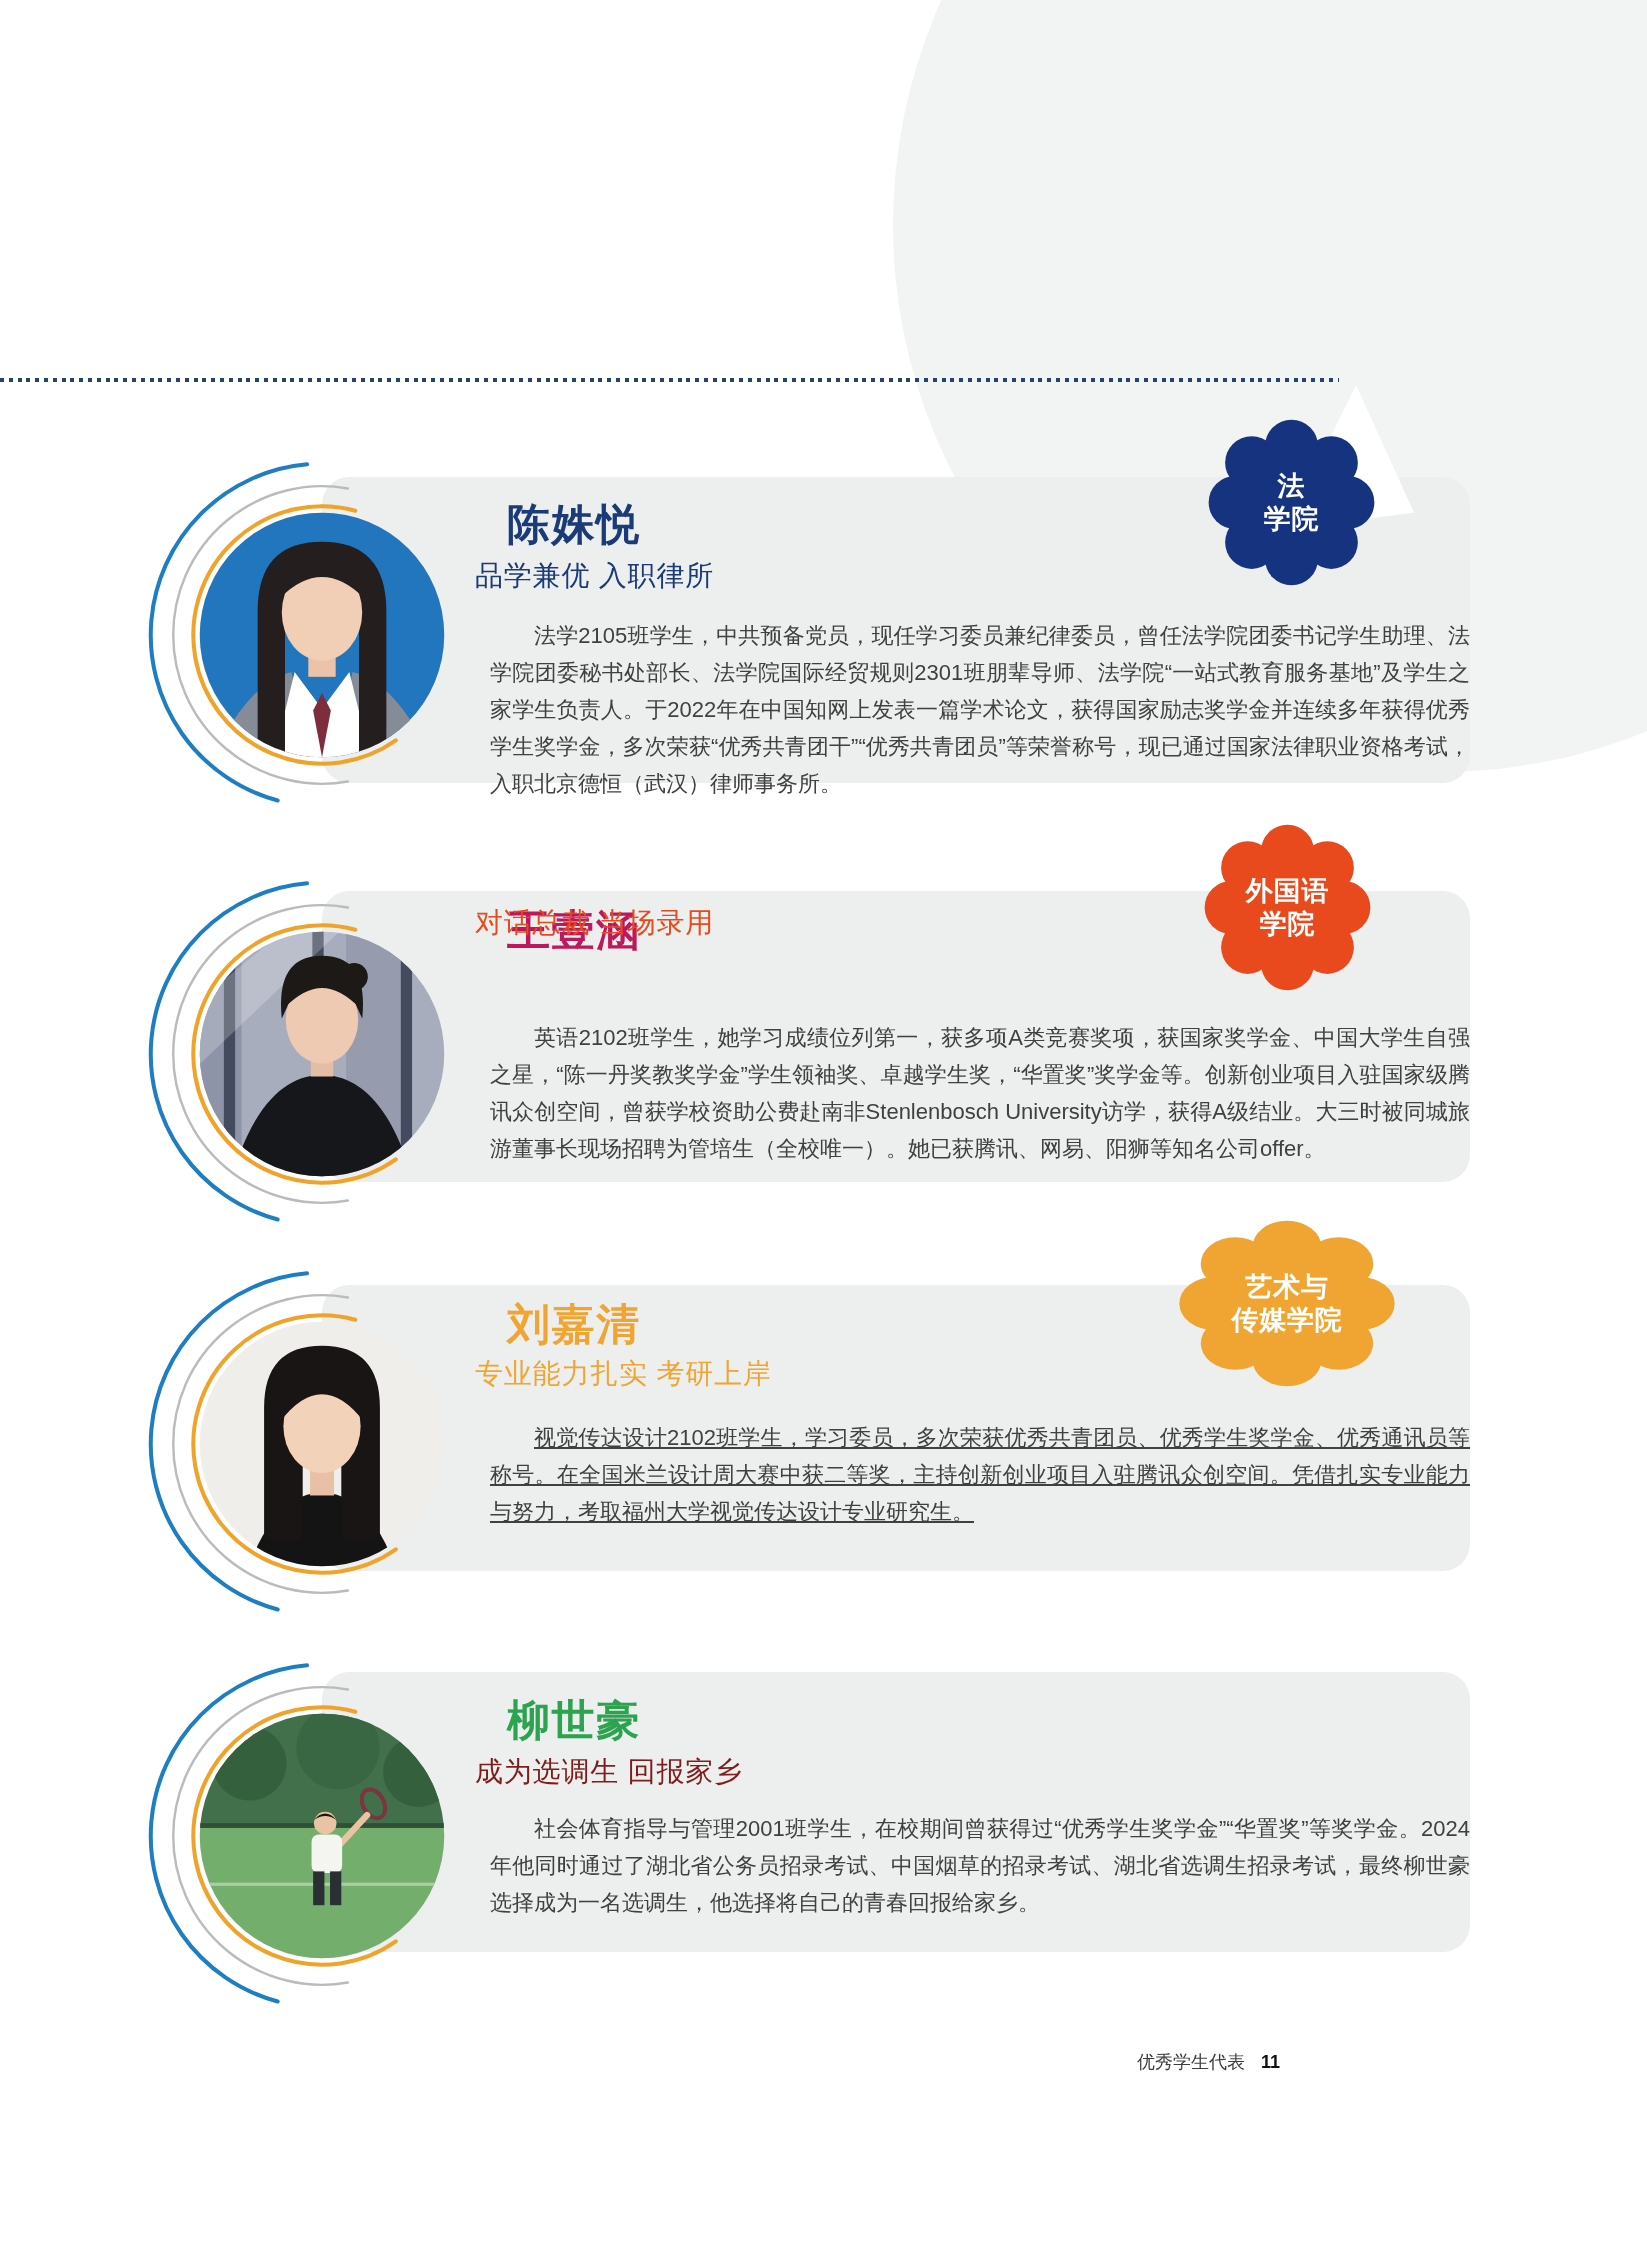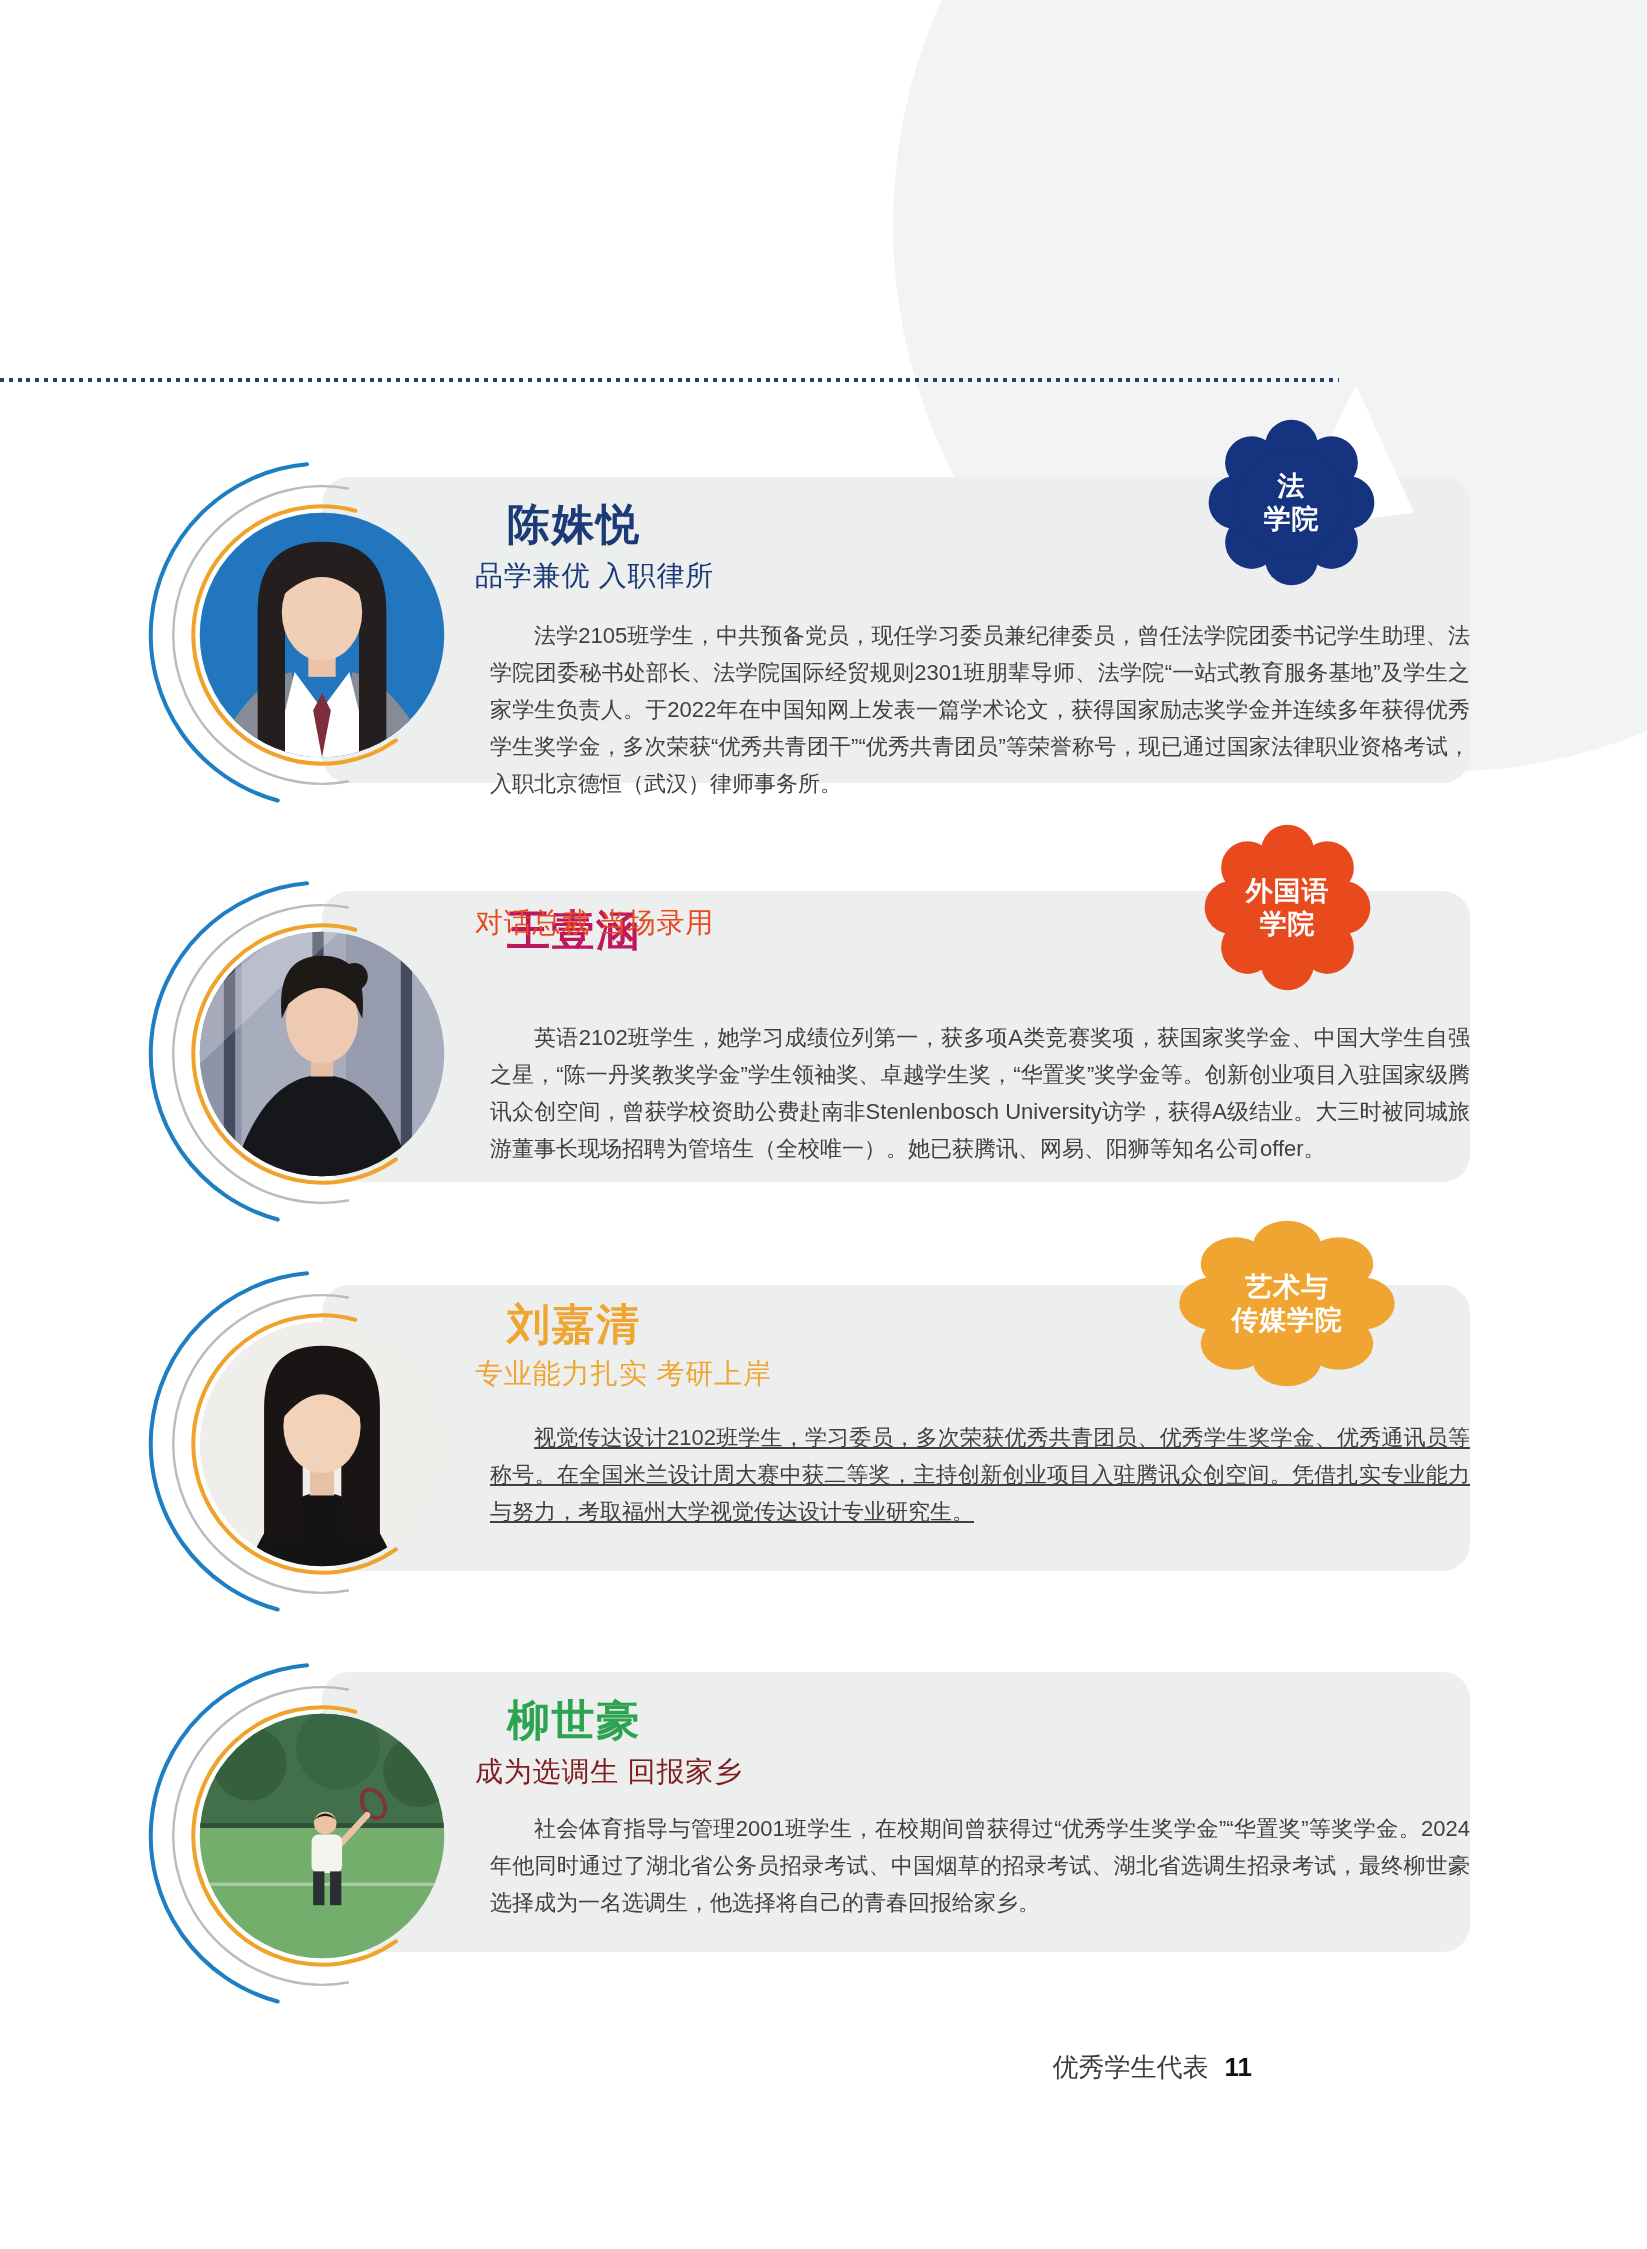--- a/index.html
+++ b/index.html
@@ -68,22 +68,22 @@
   .badge-4{left:1170px;top:1610px;}
   .badge svg{position:absolute;left:0;top:0;width:100%;height:100%;}
   .badge-text{
     position:absolute;inset:0;display:flex;flex-direction:column;align-items:center;
     justify-content:center;color:#ffffff;font-weight:700;font-size:27px;line-height:33px;
     letter-spacing:0.8px;text-align:center;
   }
 
   
   .footer{
-    position:absolute;top:2050px;left:850px;width:402px;text-align:right;z-index:3;
-    font-size:26px;color:#3c3c3c;
+    position:absolute;top:2050px;left:878px;width:402px;text-align:right;z-index:3;
+    font-size:18px;color:#3c3c3c;
   }
   .footer .page-num{font-weight:700;color:#111111;margin-left:16px;}
 </style>
 </head>
 <body>
 
 <div class="page">
 
   <div class="bg-circle"></div>
   <div class="dotted-line"></div>

